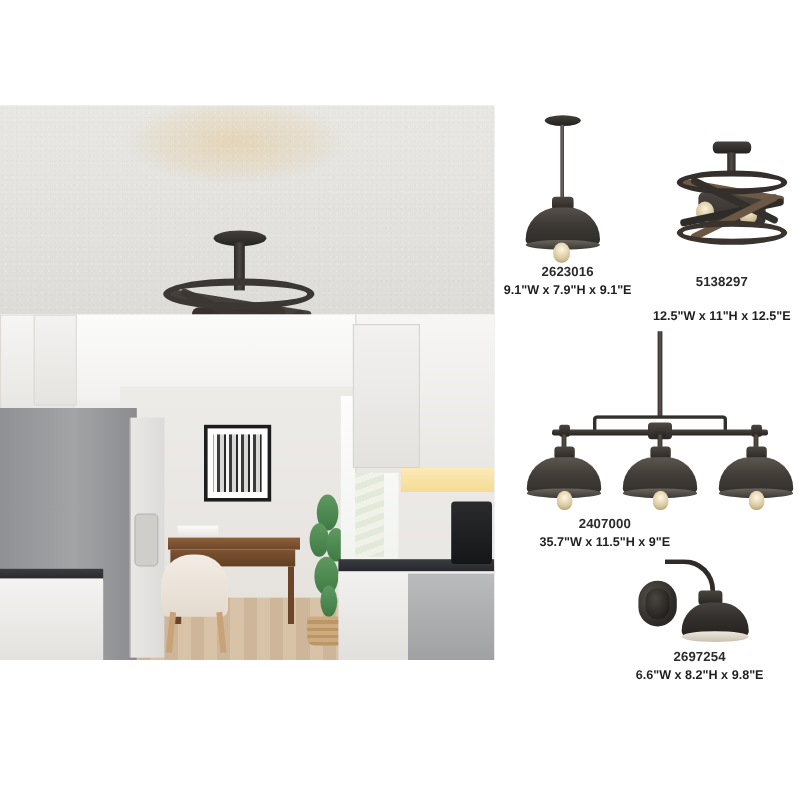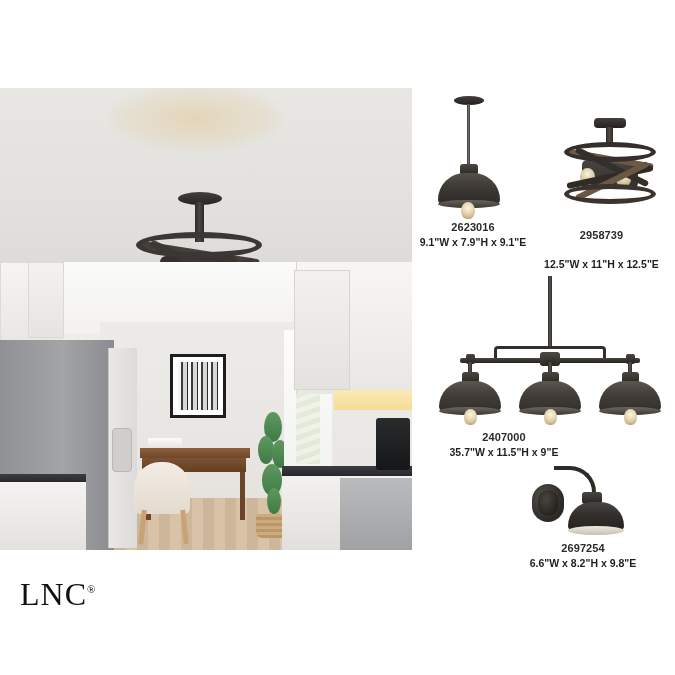--- a/index.html
+++ b/index.html
@@ -318,21 +318,21 @@
       <div class="blb" style="left:52px;top:28px;"></div>
       <div class="band" style="left:2px;top:14px;width:88px;transform:rotate(10deg);background:#6d5a44;"></div>
       <div class="band" style="left:2px;top:32px;width:88px;transform:rotate(-12deg);background:#2f2b28;"></div>
       <div class="band" style="left:8px;top:22px;width:80px;transform:rotate(26deg);background:#33302c;"></div>
       <div class="band" style="left:8px;top:36px;width:80px;transform:rotate(-26deg);background:#6b5743;"></div>
       <div class="ring t"></div>
       <div class="ring b"></div>
     </div>
   </div>
   <div class="prod" style="left:528px;top:228px;width:147px;">
-    <div class="p-label">2958739</div>
+    <div class="p-label">5138297</div>
     <div class="p-dims" style="margin-top:14px;">12.5"W x 11"H x 12.5"E</div>
   </div>
 
   <div class="island">
     <div class="drop"></div>
     <div class="hanger"></div>
     <div class="bar"></div>
     <div class="hub"></div>
 
     <div class="jnt" style="left:28px;"></div>
@@ -368,16 +368,15 @@
     <div class="neck"></div>
     <div class="shade"></div>
     <div class="lip"></div>
   </div>
   <div class="prod" style="left:498px;top:541px;width:170px;">
     <div class="p-label">2697254</div>
     <div class="p-dims">6.6"W x 8.2"H x 9.8"E</div>
   </div>
 
   <div class="logo">
-    <div class="logo-mark"><span>LNC</span><span class="logo-reg">®</span></div>
   </div>
 
 </div>
 
 </body></html>

